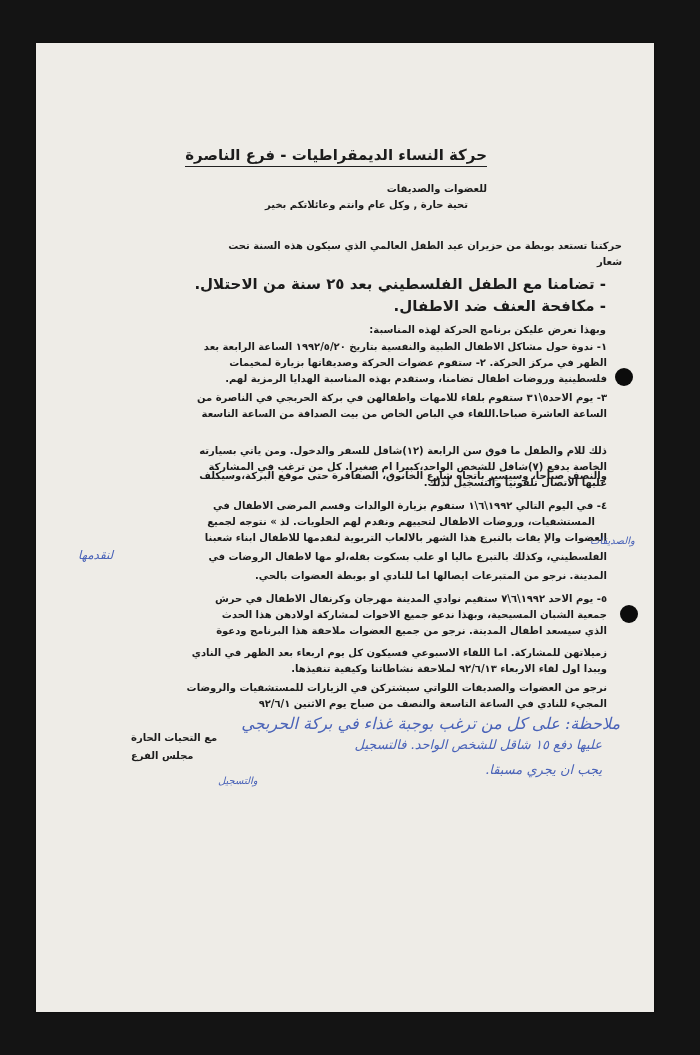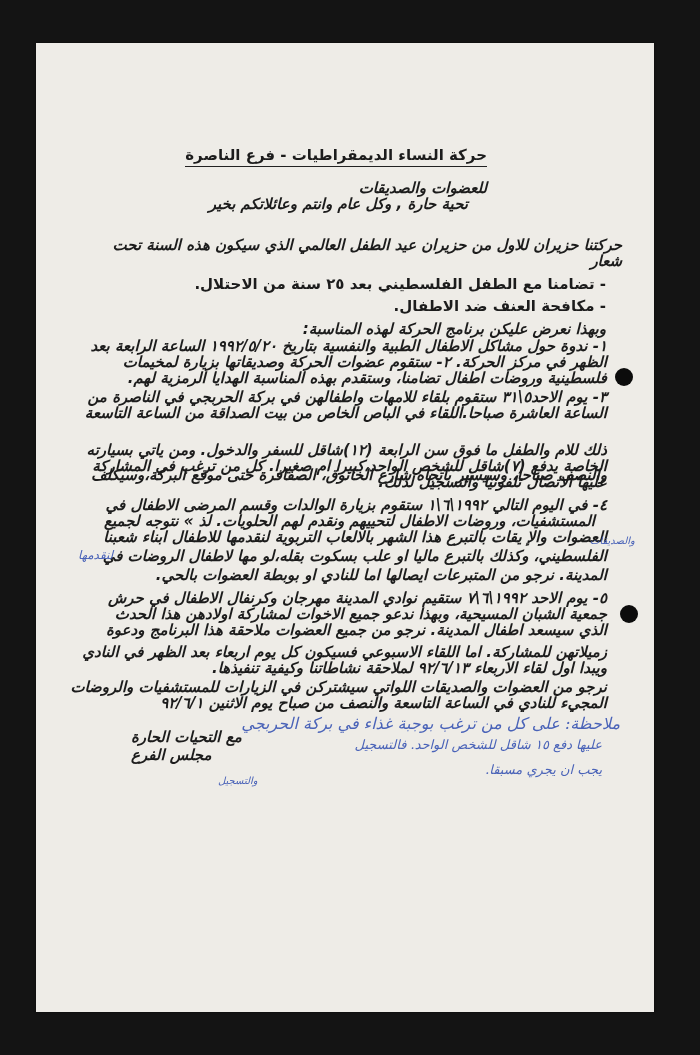--- a/index.html
+++ b/index.html
@@ -22,42 +22,42 @@
   .txt {
     position: absolute; direction: rtl; text-align: left;
     color: #1c1c1c; font-weight: bold;
     font-family: "DejaVu Sans", sans-serif;
     white-space: nowrap;
   }
   .title {
     font-size: 15px; border-bottom: 1.5px solid #222;
     padding-bottom: 2px;
   }
-  .body-line { font-size: 15px; line-height: 15px; font-style: italic; }
+  .body-line { font-size: 10px; line-height: 15px; }
   .slogan { font-size: 15px; line-height: 20px; }
   .hand {
     position: absolute; direction: rtl;
     color: #4a63b8; font-family: "DejaVu Serif", serif;
     font-style: italic; font-weight: normal; white-space: nowrap;
   }
 </style>
 </head>
 <body>
 
 <div class="paper">
   <div class="hole" style="left:579px; top:325px;"></div>
   <div class="hole" style="left:584px; top:562px;"></div>
 </div>
 
 <div class="txt title" style="right:213px; top:146px;">حركة النساء الديمقراطيات - فرع الناصرة</div>
 
 <div class="txt body-line" style="right:213px; top:181px;">للعضوات والصديقات</div>
 <div class="txt body-line" style="right:232px; top:197px;">تحية حارة , وكل عام وانتم وعائلاتكم بخير</div>
 
-<div class="txt body-line" style="right:78px; top:238px;">حركتنا حزيران للاول من حزيران عيد الطفل العالمي الذي سيكون هذه السنة تحت</div>
+<div class="txt body-line" style="right:78px; top:238px;">حركتنا تستعد بوبطة من حزيران عيد الطفل العالمي الذي سيكون هذه السنة تحت</div>
 <div class="txt body-line" style="right:78px; top:254px;">شعار</div>
 
 <div class="txt slogan" style="right:94px; top:274px;">- تضامنا مع الطفل الفلسطيني بعد ٢٥ سنة من الاحتلال.</div>
 <div class="txt slogan" style="right:94px; top:296px;margin-left:12px;">- مكافحة العنف ضد الاطفال.</div>
 
 <div class="txt body-line" style="right:94px; top:322px;">وبهذا نعرض عليكن برنامج الحركة لهذه المناسبة:</div>
 
 <div class="txt body-line" style="right:93px; top:339px;">١- ندوة حول مشاكل الاطفال الطبية والنفسية بتاريخ ١٩٩٢/٥/٢٠ الساعة الرابعة بعد</div>
 <div class="txt body-line" style="right:93px; top:355px;">الظهر في مركز الحركة. ٢- ستقوم عضوات الحركة وصديقاتها بزيارة لمخيمات</div>
 <div class="txt body-line" style="right:93px; top:371px;">فلسطينية وروضات اطفال تضامنا، وستقدم بهذه المناسبة الهدايا الرمزية لهم.</div>

